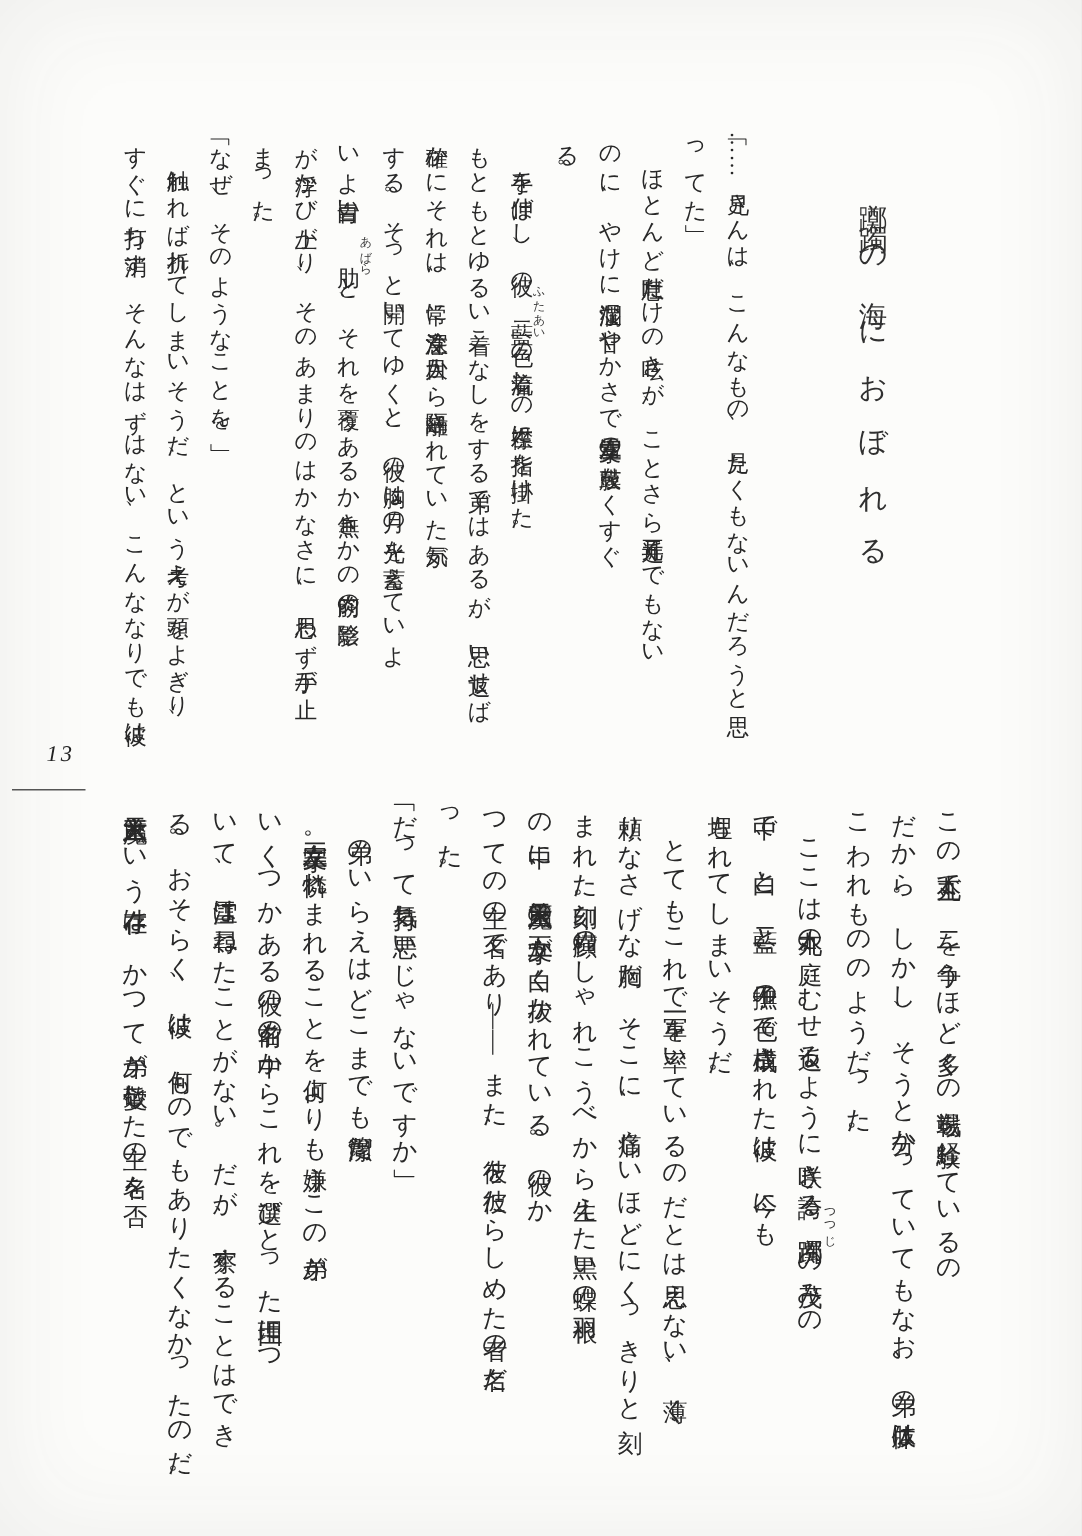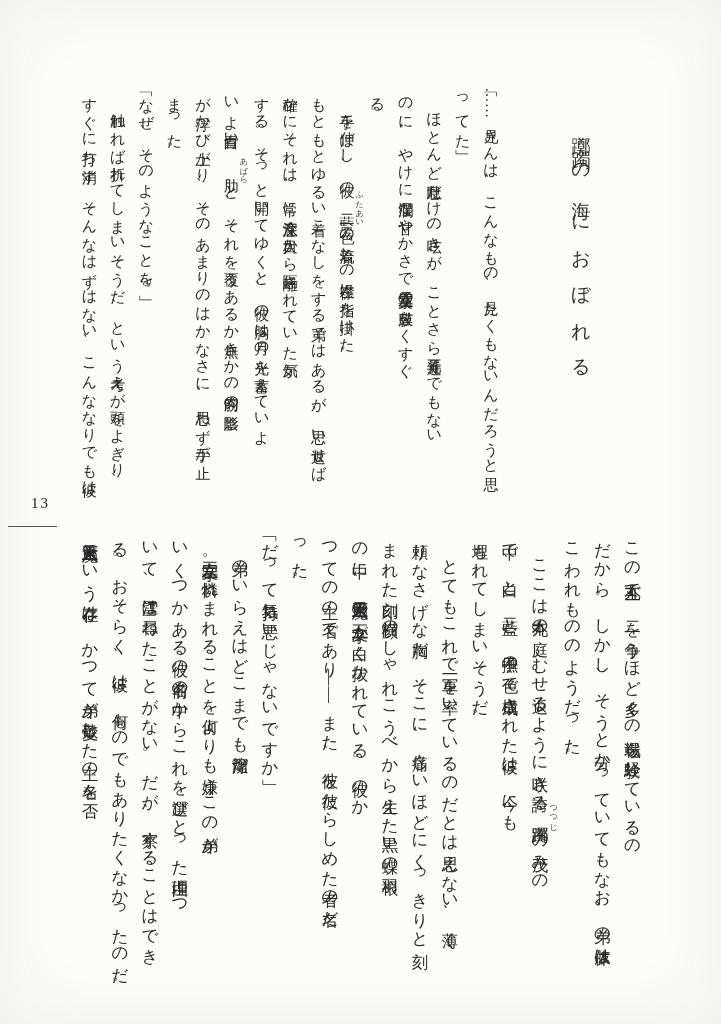--- a/index.html
+++ b/index.html
@@ -68,20 +68,21 @@
     color: #3a3a3a;
   }
   
   .page-number {
     position: absolute;
     left: 31px;
     top: 495px;
     font-size: 15px;
     letter-spacing: 2px;
     color: #222;
+    font-style: italic;
   }
   .page-number-rule {
     position: absolute;
     left: 8px;
     top: 526px;
     width: 49px;
     height: 1px;
     background: var(--rule, #555);
   }
 </style>

